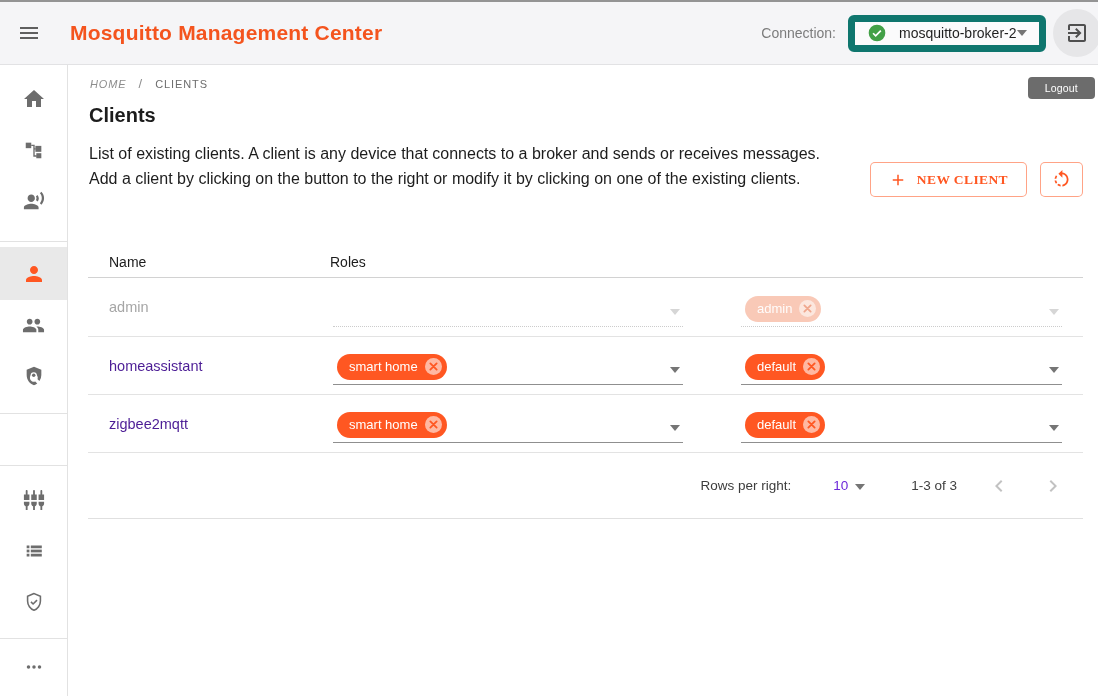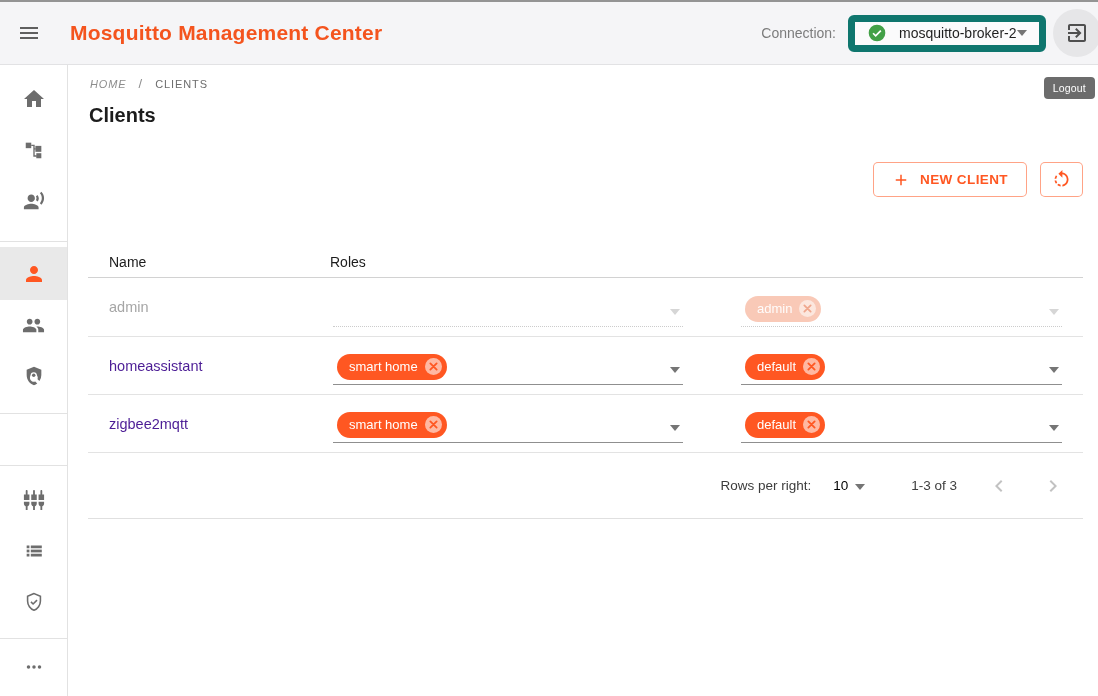--- a/index.html
+++ b/index.html
@@ -27,21 +27,21 @@
   .conn-select .txt{ font-size:14px; color:#1f1f1f; margin-left:12px; }
   .caret{ width:0; height:0; border-left:5.5px solid transparent; border-right:5.5px solid transparent;
     border-top:6px solid #757575; }
   .conn-select .caret{ margin-left:auto; }
   .logout-btn{
     width:48px; height:48px; border-radius:50%; background:#e6e6e8; border:none; cursor:pointer;
     display:flex; align-items:center; justify-content:center; margin-right:-3px;
   }
   .tooltip{
     position:absolute; top:77px; right:3px; background:rgba(97,97,97,.93); color:#fff;
-    font-size:10.5px; padding:5px 9px; border-radius:4px; z-index:5; letter-spacing:.2px;
+    font-size:10.5px; padding:5px 17px; border-radius:4px; z-index:5; letter-spacing:.2px;
   }
   
   .sidebar{ position:absolute; top:65px; left:0; width:68px; bottom:0; background:#fff;
     border-right:1px solid #e2e2e2; }
   .nav{ position:absolute; left:0; width:100%; height:52px; display:flex; align-items:center;
     justify-content:center; cursor:pointer; background:none; border:none; }
   .nav.active{ background:#e9e9e9; height:53px; }
   .sdiv{ position:absolute; left:0; width:100%; height:1px; background:#e2e2e2; }
   
   .content{ position:absolute; left:69px; top:65px; right:0; bottom:0; background:#fff; }
@@ -49,21 +49,21 @@
     display:flex; gap:12px; align-items:center; }
   .bc-home{ color:#8d8d8d; cursor:pointer;font-style:italic; }
   .bc-sep{ color:#8d8d8d; font-size:13px; }
   .bc-cur{ color:#6d6d6d; }
   .page-title{ position:absolute; left:20px; top:39px; font-size:20px; font-weight:700; color:#1c1c1c; }
   .page-desc{ position:absolute; left:20px; top:76px; width:732px; font-size:16px; line-height:25px; color:#1d1d1d; }
   .actions{ position:absolute; top:97px; right:15px; display:flex; gap:13px; }
   .btn{ background:#fff; border:1px solid rgba(255,87,34,.55); border-radius:5px; color:#ff5722;
     height:35px; display:flex; align-items:center; justify-content:center; cursor:pointer; }
   .btn-new{ padding:0 18px; gap:10px; font-size:13.5px; font-weight:700; letter-spacing:.4px;
-    font-family:Liberation Sans, sans-serif; }
+    font-family:Liberation Serif, serif; }
   .btn-refresh{ width:43px; }
   
   .table{ position:absolute; left:19px; top:182px; width:995px; }
   .thead, .trow{ display:grid; grid-template-columns:221px 411px 1fr; padding-left:21px; }
   .thead{ height:31px; border-bottom:1px solid #d2d2d2; align-items:center; }
   .th{ font-size:14px; font-weight:400; color:#1c1c1c; }
   .trow{ height:58px; border-bottom:1px solid #e3e3e3; cursor:pointer; }
   .trow.first{ height:59px; }
   .cell{ display:flex; align-items:center; }
   .cell.name{ font-size:14.5px; color:#4c1d95; }
@@ -78,21 +78,21 @@
   .sel .caret.dim{ border-top-color:#d6d6d6; }
   .chip{ display:inline-flex; align-items:center; margin-left:4px; height:26px; border-radius:14px;
     background:#ff5722; color:#fff; font-size:13px; padding:0 5px 0 12px; gap:7px; cursor:default; }
   .chip-x{ width:17px; height:17px; border-radius:50%; background:rgba(255,255,255,.58);
     display:flex; align-items:center; justify-content:center; cursor:pointer; }
   .chip.faded{ background:#f9c9b7; color:rgba(255,255,255,.95); }
   .chip.faded .chip-x{ background:rgba(255,255,255,.55); cursor:default; }
   
   .tfoot{ height:66px; border-bottom:1px solid #e0e0e0; display:flex; align-items:center;
     justify-content:flex-end; padding-right:18px; font-size:13.5px; color:#3c3c3c; }
-  .rpp-value{ margin-left:22px; color:#000000; }
+  .rpp-value{ margin-left:42px; color:#6d28d9; }
   .rpp-caret{ margin-left:7px; margin-top:2px; }
   .range{ margin-left:46px; color:#404040; }
   .chev{ background:none; border:none; margin-left:30px; width:24px; height:24px; cursor:default;
     display:flex; align-items:center; justify-content:center; }
   svg{ display:block; }
 </style>
 </head>
 <body>
 
 <div class="screen">
@@ -236,20 +236,21 @@
   </div>
 
   <div class="content">
     <div class="breadcrumb">
       <span class="bc-home">HOME</span>
       <span class="bc-sep">/</span>
       <span class="bc-cur">CLIENTS</span>
     </div>
 
     <h1 class="page-title">Clients</h1>
+    <p class="page-desc">List of existing clients. A client is any device that connects to a broker and sends or receives messages. Add a client by clicking on the button to the right or modify it by clicking on one of the existing clients.</p>
 
     <div class="actions">
       <button class="btn btn-new">
         <span>
             <svg width="18" height="18" viewBox="0 0 24 24">
               <path fill="#ff5722" d="M19 13h-6v6h-2v-6H5v-2h6V5h2v6h6v2z"></path>
             </svg>
           </span>
         <span>NEW CLIENT</span>
       </button>

